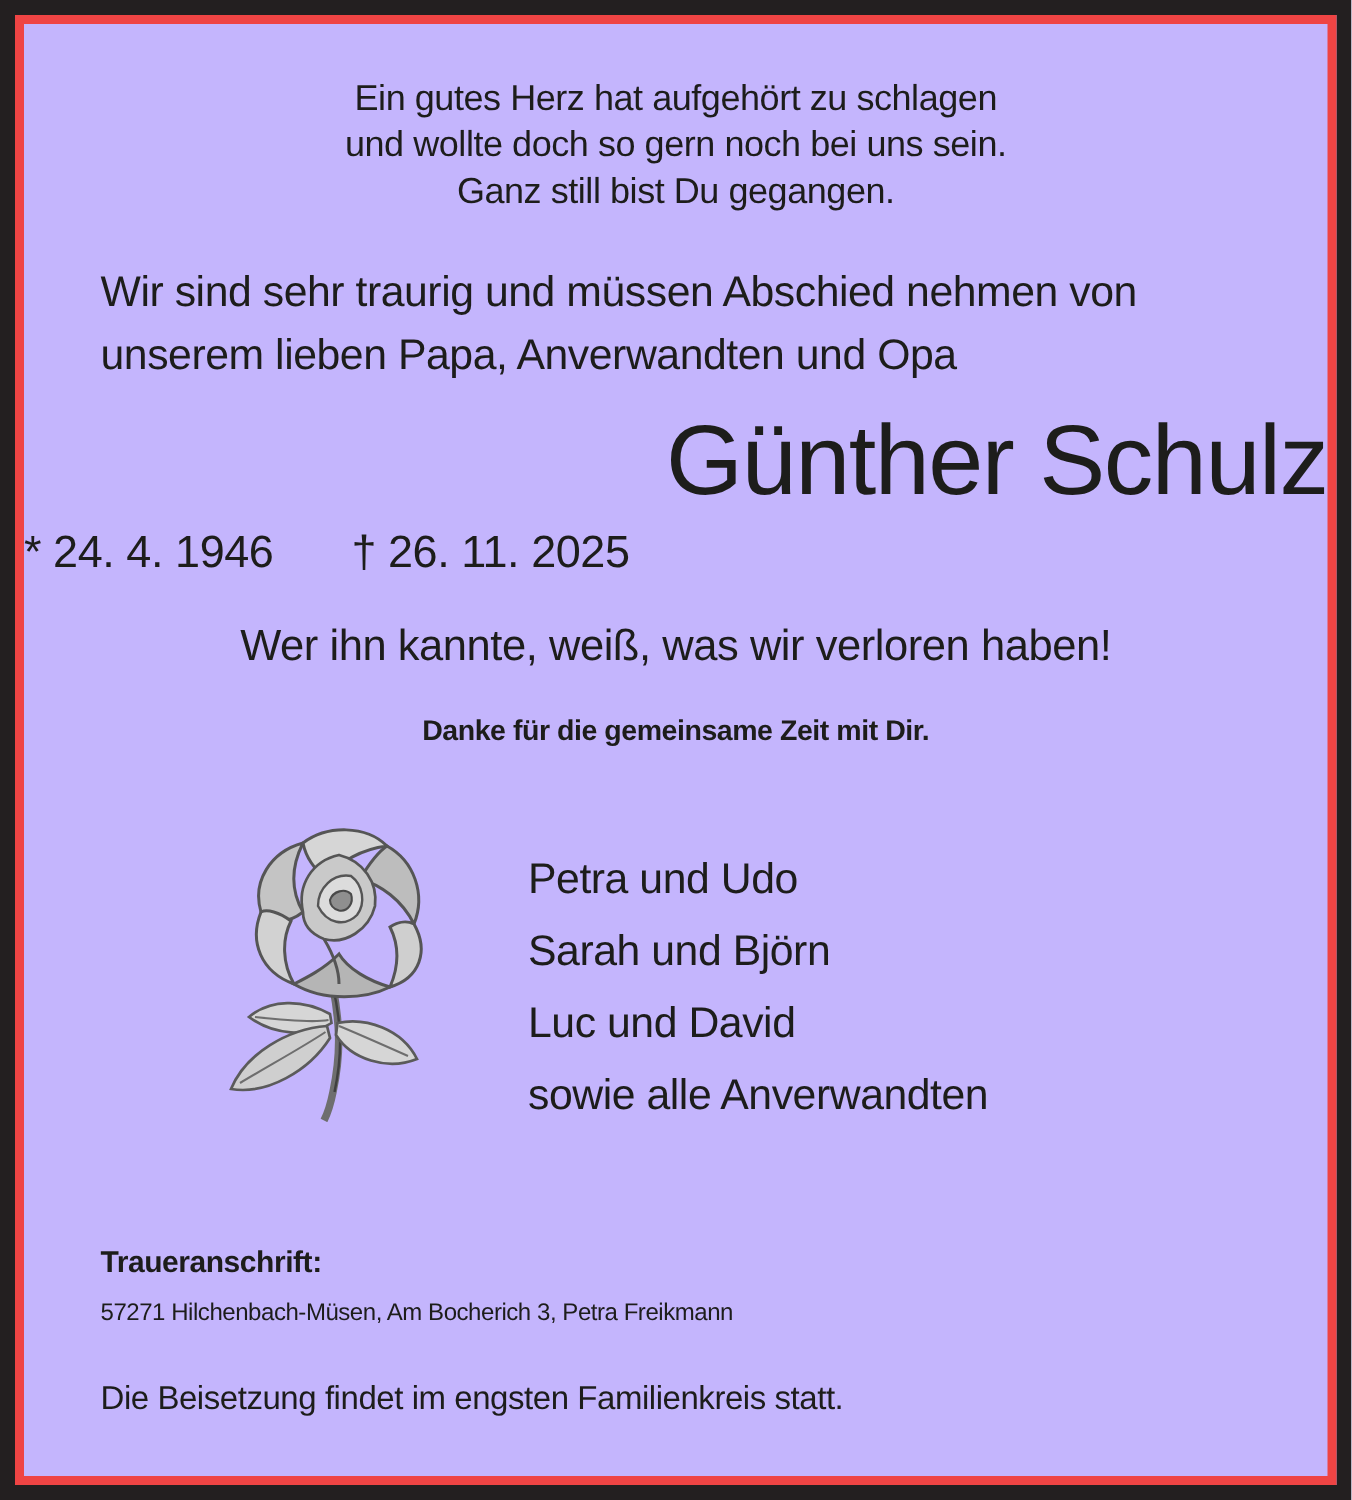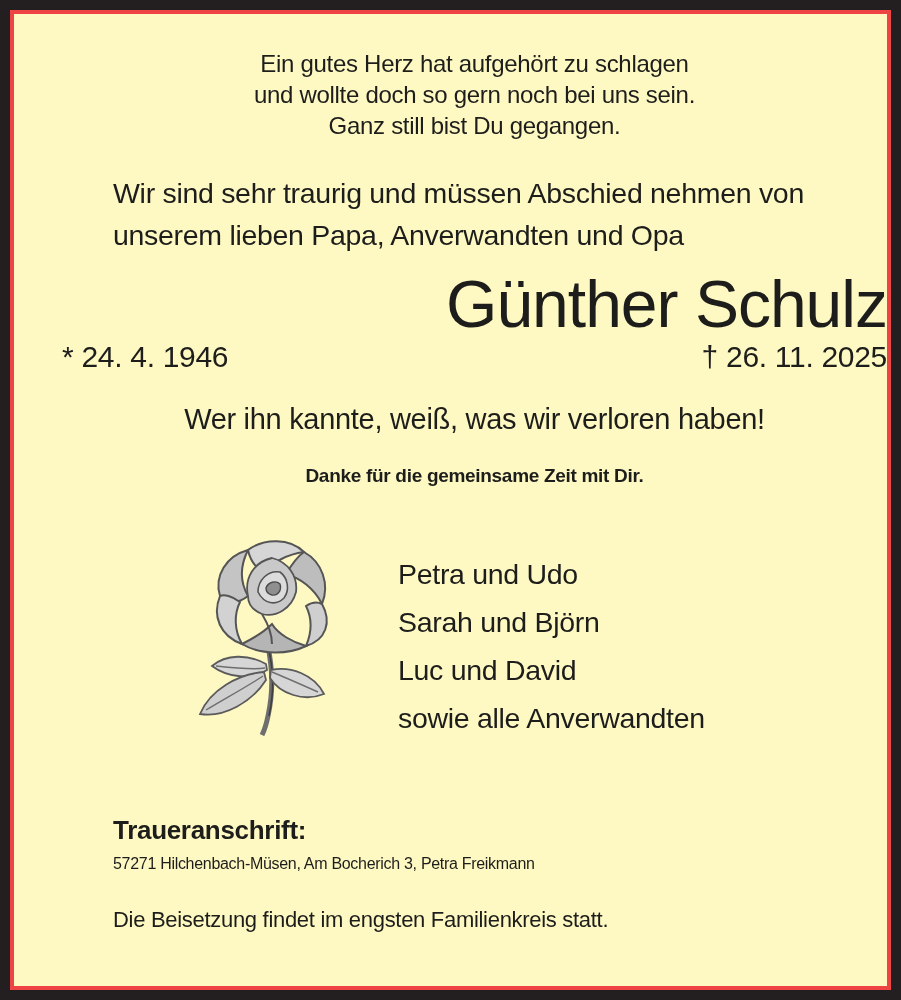--- a/index.html
+++ b/index.html
@@ -10,49 +10,49 @@
     box-sizing: border-box;
     background: #231f20;
     padding: 10px;
     font-family: "Liberation Sans", sans-serif;
   }
   .inner {
     position: relative;
     width: 100%;
     height: 100%;
     box-sizing: border-box;
-    background: #fef9c3;
-    border: 4px solid #ef4444;
+    background: #c4b5fd;
+    border: 6px solid #ef4444;
     color: #1d1d1b;
     overflow: hidden;
     letter-spacing: -0.3px;
-    padding-left: 48px;
   }
   .poem {
     margin-top: 34px;
     text-align: center;
     font-size: 24px;
     line-height: 31px;
   }
   .intro {
     margin: 31px 48px 0 51px;
     font-size: 28.5px;
     line-height: 42px;
   }
   .deceased-name {
     margin-top: 12px;
     text-align: right;
     font-size: 66px;
     line-height: 72px;
     letter-spacing: -1px;
   }
   .dates {
+    margin-top: 10px;
     display: flex;
-    justify-content: space-between;
-    gap: 76px;
+    justify-content: flex-start;
+    gap: 52px;
     font-size: 30px;
     line-height: 34px;
   }
   .tribute-1 {
     margin-top: 28px;
     text-align: center;
     font-size: 29px;
     line-height: 34px;
   }
   .tribute-2 {
@@ -76,21 +76,21 @@
     margin-left: 48px;
     padding-top: 12px;
     font-size: 28.5px;
     line-height: 48px;
   }
   .address-block {
     margin: 72px 48px 0 51px;
   }
   .address-label {
     font-weight: bold;
-    font-size: 26px;
+    font-size: 20px;
     line-height: 33px;
   }
   .address-line {
     font-size: 16px;
     line-height: 33px;
   }
   .funeral-note {
     margin: 27px 48px 0 51px;
     font-size: 22px;
     line-height: 26px;

